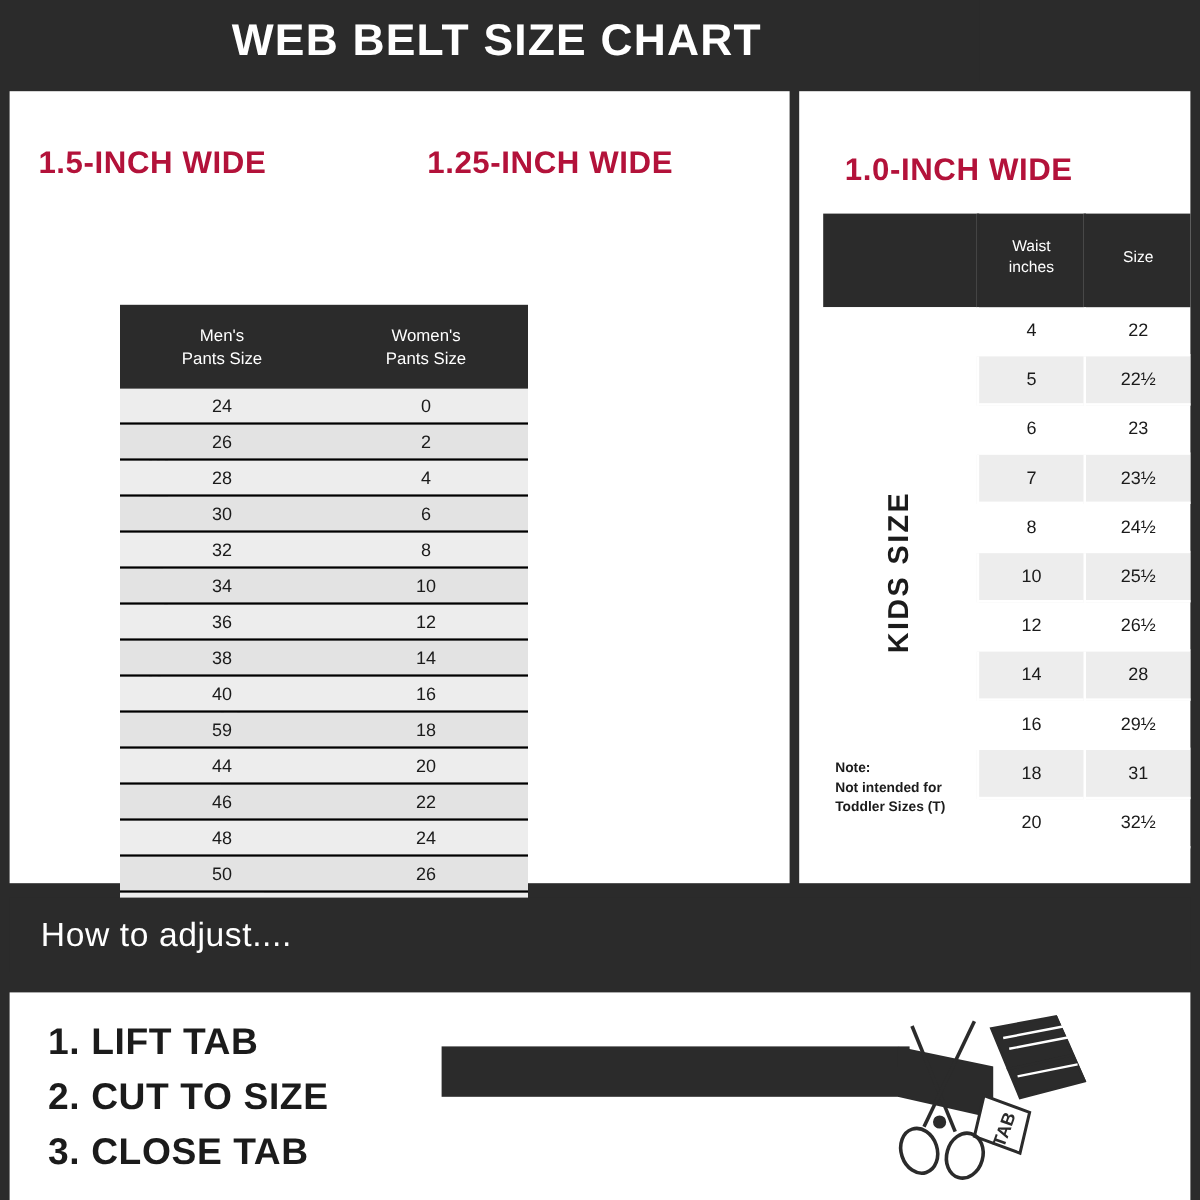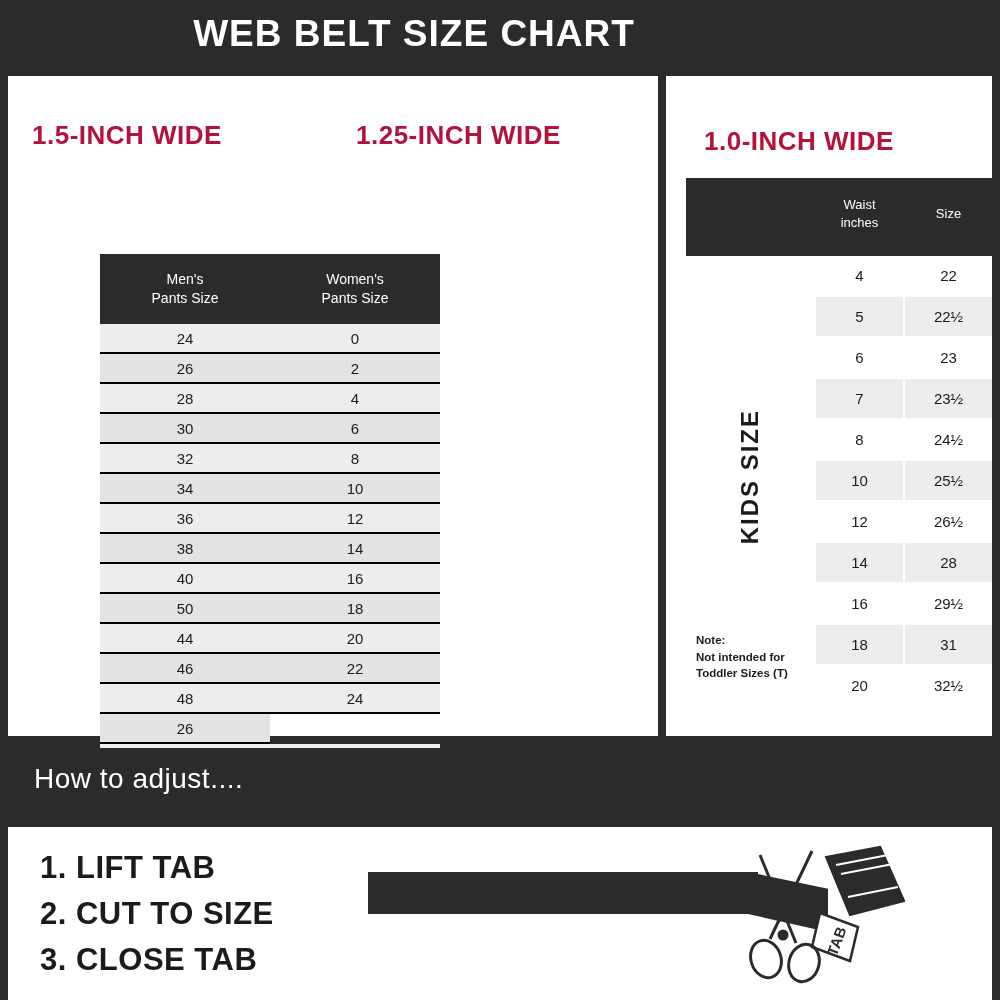--- a/index.html
+++ b/index.html
@@ -245,36 +245,37 @@
       </div>
       <div class="at-row">
         <div class="at-cell alt2">38</div>
         <div class="at-cell alt2">14</div>
       </div>
       <div class="at-row">
         <div class="at-cell alt">40</div>
         <div class="at-cell alt">16</div>
       </div>
       <div class="at-row">
-        <div class="at-cell alt2">50</div>
+        <div class="at-cell alt2">59</div>
         <div class="at-cell alt2">18</div>
       </div>
       <div class="at-row">
         <div class="at-cell alt">44</div>
         <div class="at-cell alt">20</div>
       </div>
       <div class="at-row">
         <div class="at-cell alt2">46</div>
         <div class="at-cell alt2">22</div>
       </div>
       <div class="at-row">
         <div class="at-cell alt">48</div>
         <div class="at-cell alt">24</div>
       </div>
       <div class="at-row">
+        <div class="at-cell alt2">50</div>
         <div class="at-cell alt2">26</div>
       </div>
       <div class="at-row">
         <div class="at-cell alt">52</div>
         <div class="at-cell alt">28</div>
       </div>
     </div>
   </div>
 
   <div class="panel-right">

